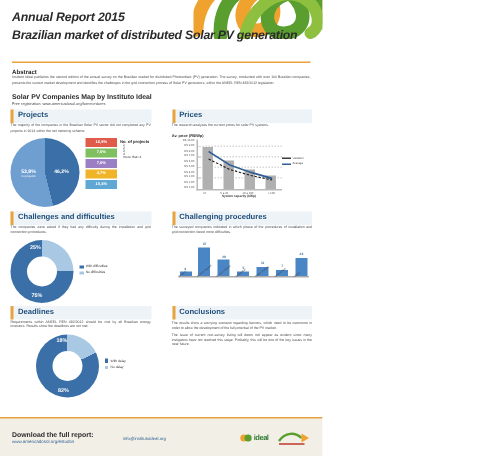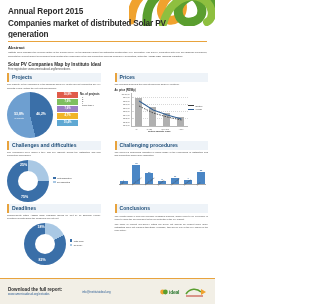--- a/index.html
+++ b/index.html
@@ -10,20 +10,21 @@
     overflow: hidden;
   }
   .page { position: relative; width: 215px; height: 304px; background: #fff; }
 
   
   .header {
     position: relative;
     height: 38px;
     padding: 6px 8px 0 8px;
     overflow: hidden;
+    font-style: italic;
   }
   .ribbon { position: absolute; right: -6px; top: -20px; width: 92px; height: 46px; }
   .h-title {
     font-size: 8.2px; font-weight: bold; color: #2b2b2b;
     letter-spacing: -0.1px; line-height: 11px; position: relative; z-index: 2;
   }
   .h-sub {
     font-size: 8.2px; font-weight: bold; color: #2b2b2b;
     letter-spacing: -0.15px; line-height: 11px; position: relative; z-index: 2;
     margin-top: 1px;
@@ -165,21 +166,21 @@
 
 <div class="page">
 
   <div class="header">
     <svg class="ribbon" viewBox="0 0 92 46">
       <path d="M2,40 C4,10 30,2 46,14 C60,25 52,42 40,40 C28,38 30,18 48,12 C66,6 86,14 90,34" fill="none" stroke="#f0a22e" stroke-width="9" stroke-linecap="round"></path>
       <path d="M18,44 C16,16 40,4 58,12 C76,20 78,40 62,42 C48,44 44,26 58,18 C72,10 88,20 90,38" fill="none" stroke="#5a9e2f" stroke-width="9" stroke-linecap="round"></path>
       <path d="M34,44 C40,22 58,12 72,18 C84,24 86,38 78,42" fill="none" stroke="#8ebf3f" stroke-width="8" stroke-linecap="round"></path>
     </svg>
     <div class="h-title">Annual Report 2015</div>
-    <div class="h-sub">Companies market of distributed Solar PV generation</div>
+    <div class="h-sub">Brazilian market of distributed Solar PV generation</div>
   </div>
   <div class="rule-gold"></div>
 
   <div class="abstract-wrap">
     <div class="abs-h">Abstract</div>
     <div class="body-txt">Instituto Ideal publishes the second edition of the annual survey on the Brazilian market for distributed Photovoltaic (PV) generation. The survey, conducted with over 100 Brazilian companies, presents the current market development and identifies the challenges in the grid connection process of Solar PV generators, within the ANEEL REN 482/2012 legislation.</div>
     <div class="map-h">Solar PV Companies Map by Instituto Ideal</div>
     <div class="map-sub">Free registration: www.americadosol.org/fornecedores</div>
   </div>
 

